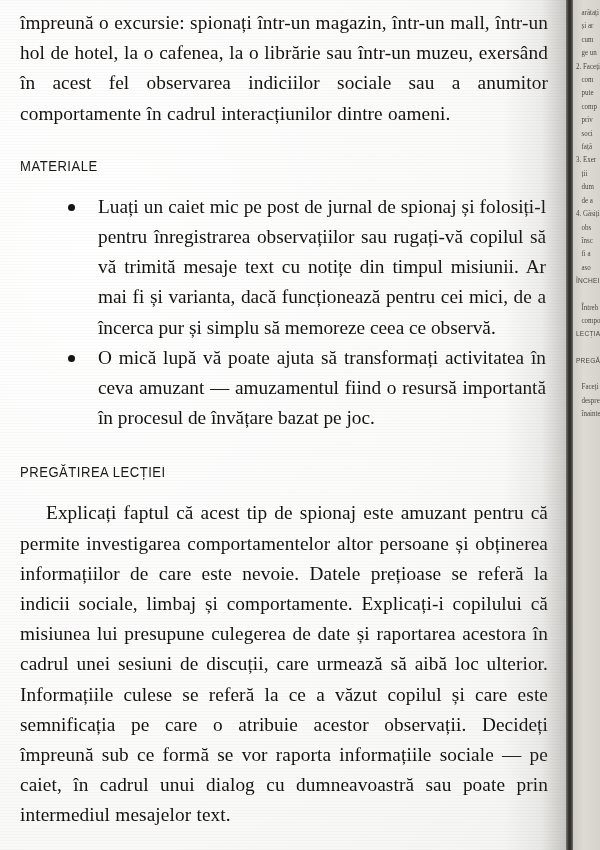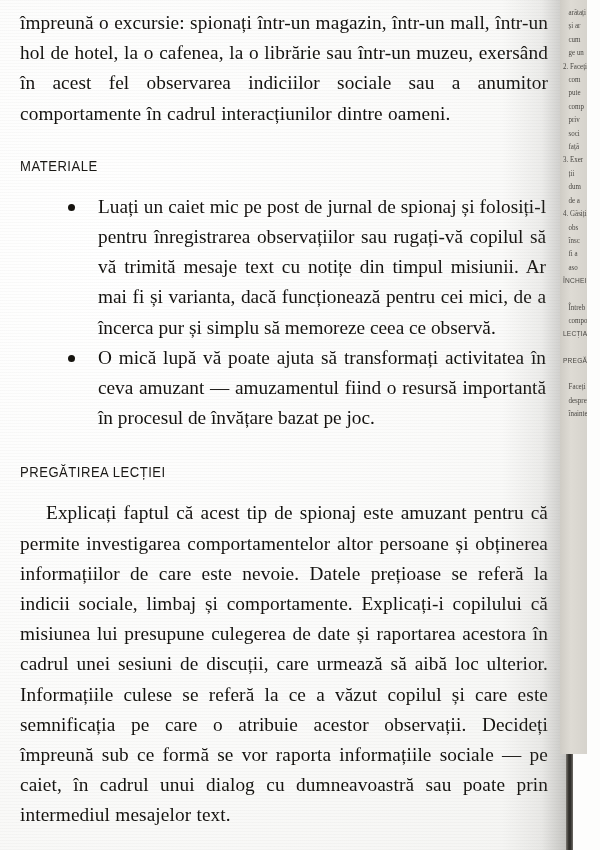--- a/index.html
+++ b/index.html
@@ -107,22 +107,22 @@
 
   
   .gutter-line {
     position: absolute;
     left: 566px; top: 0;
     width: 7px; height: 850px;
     background: linear-gradient(to right, #7a7771 0%, #3a3833 35%, #2b2926 60%, #6f6c66 100%);
   }
   .facing-page {
     position: absolute;
-    left: 560px; top: 0;
-    width: 27px; height: 754px;
+    left: 573px; top: 0;
+    width: 27px; height: 850px;
     background: linear-gradient(to right, #cfccc5 0%, #dedbd4 40%, #d6d3cc 100%);
     overflow: hidden;
   }
   .facing-page .fp-inner {
     position: absolute;
     left: 3px; top: 0;
     width: 120px;
     padding-top: 6px;
   }
   .fp-line {

